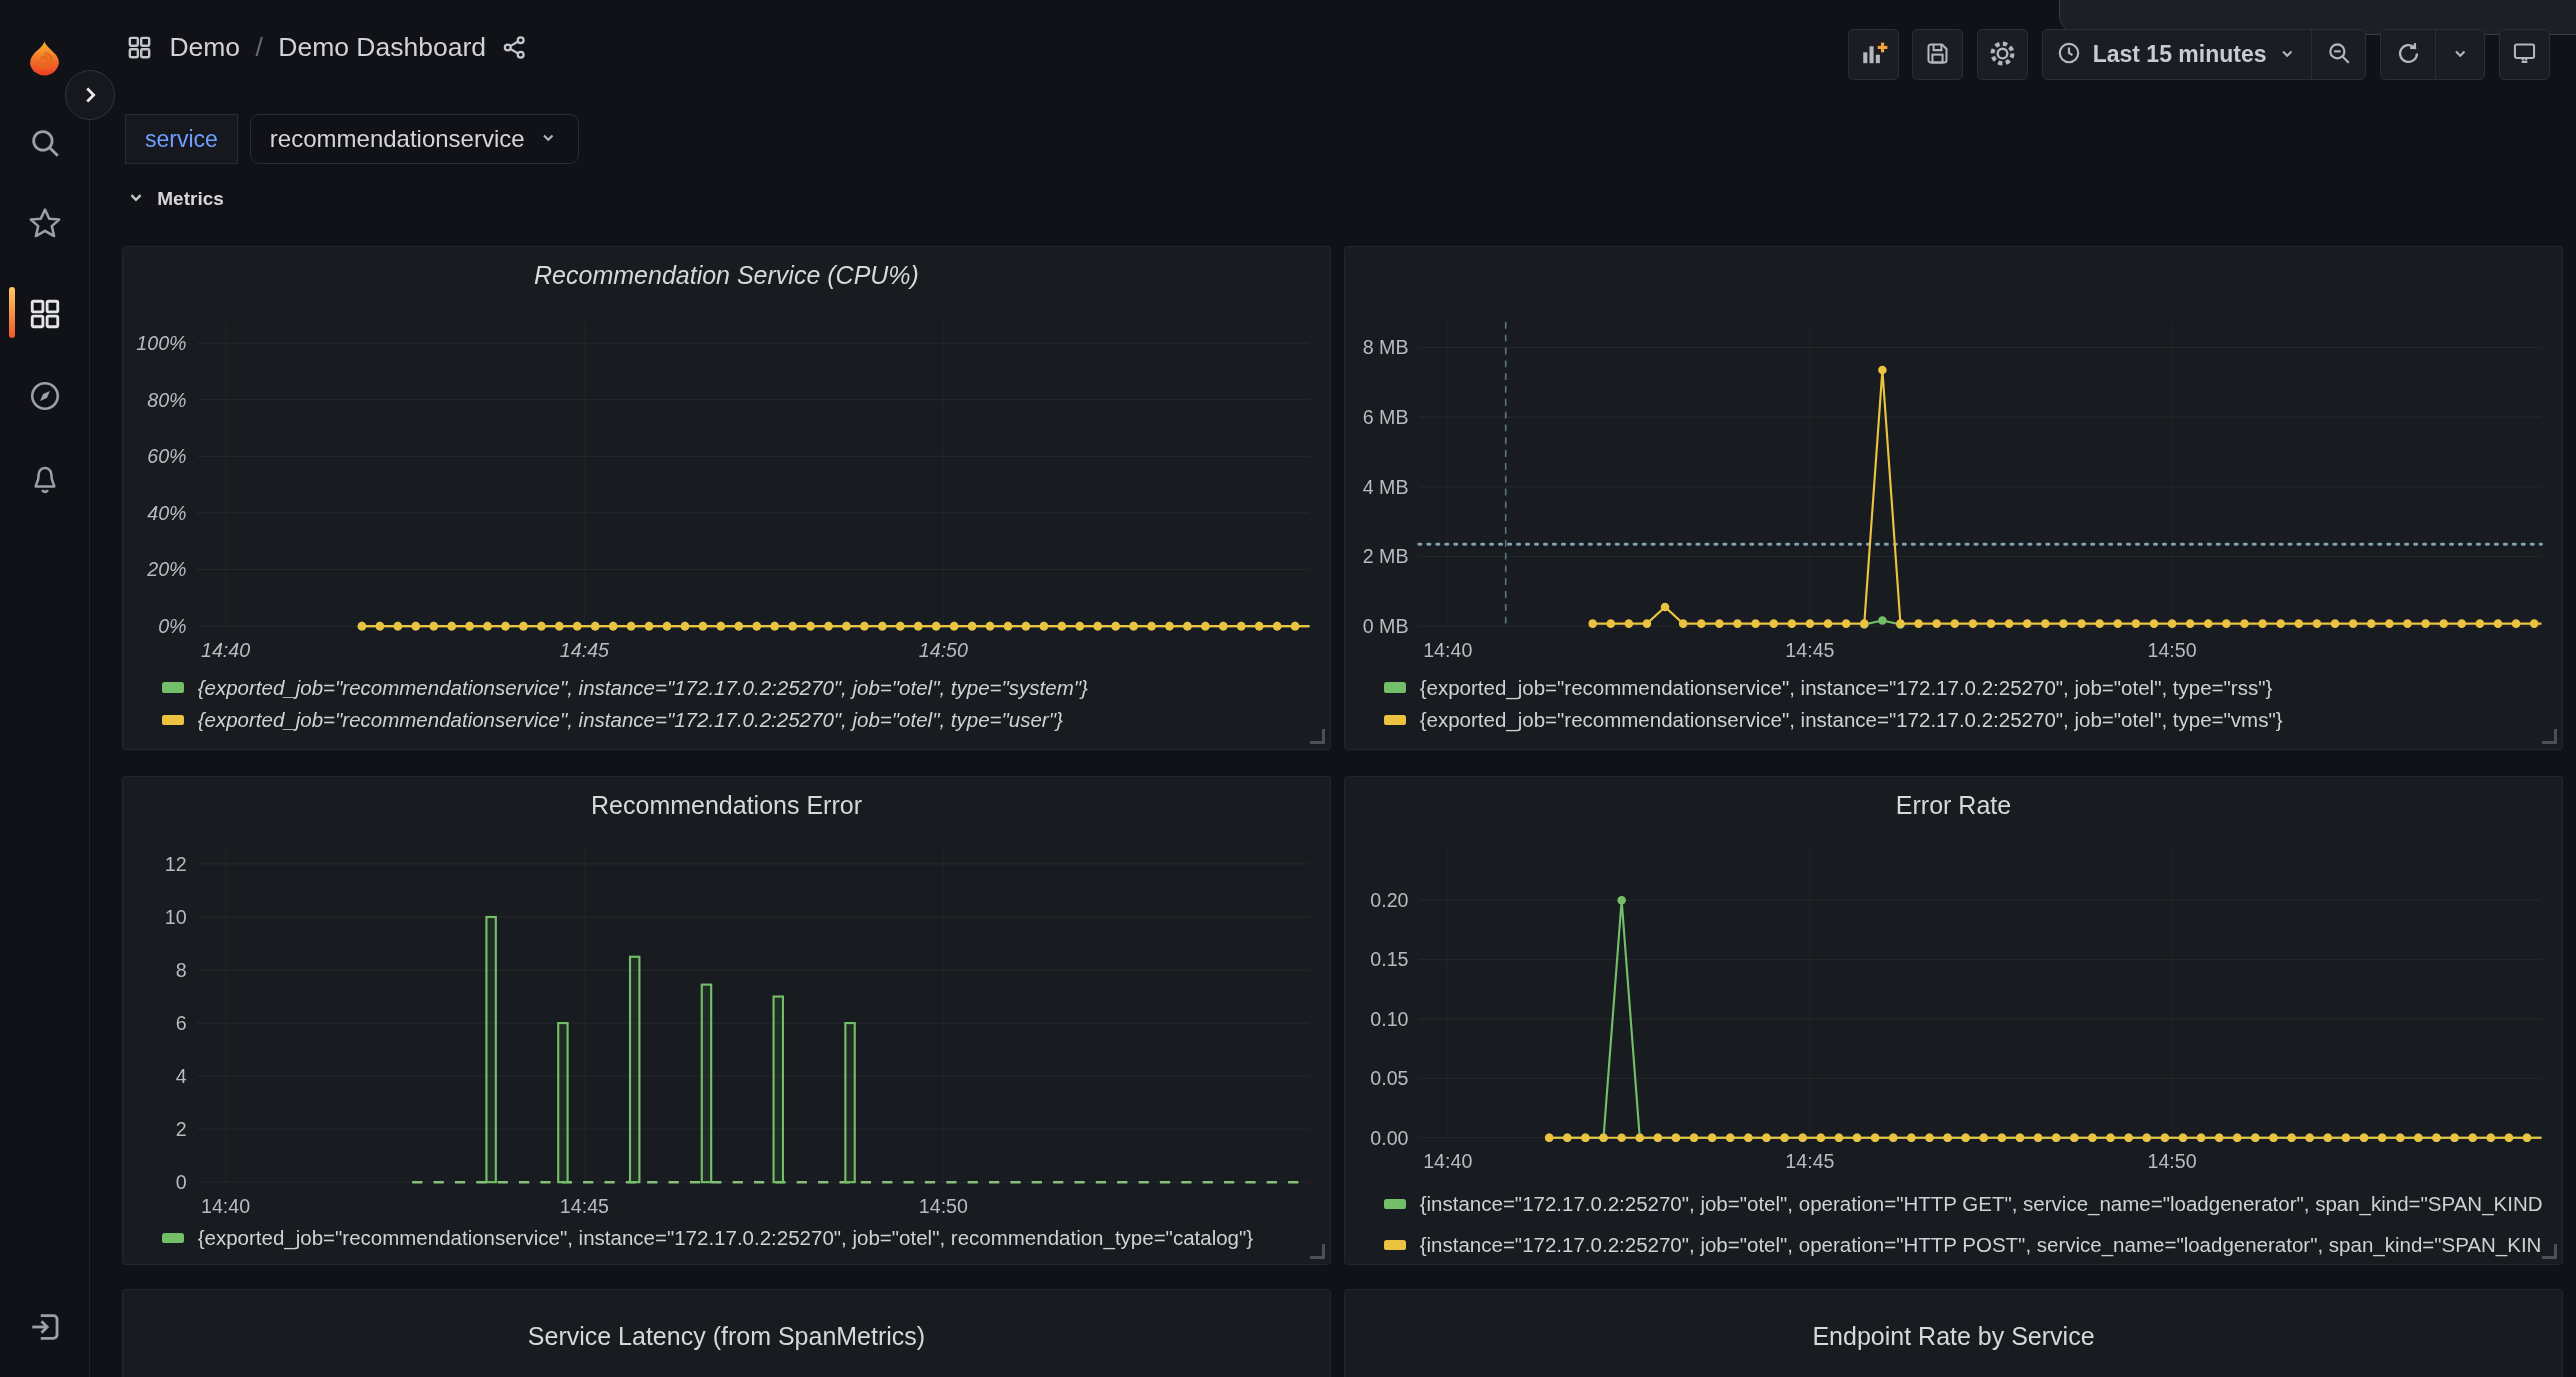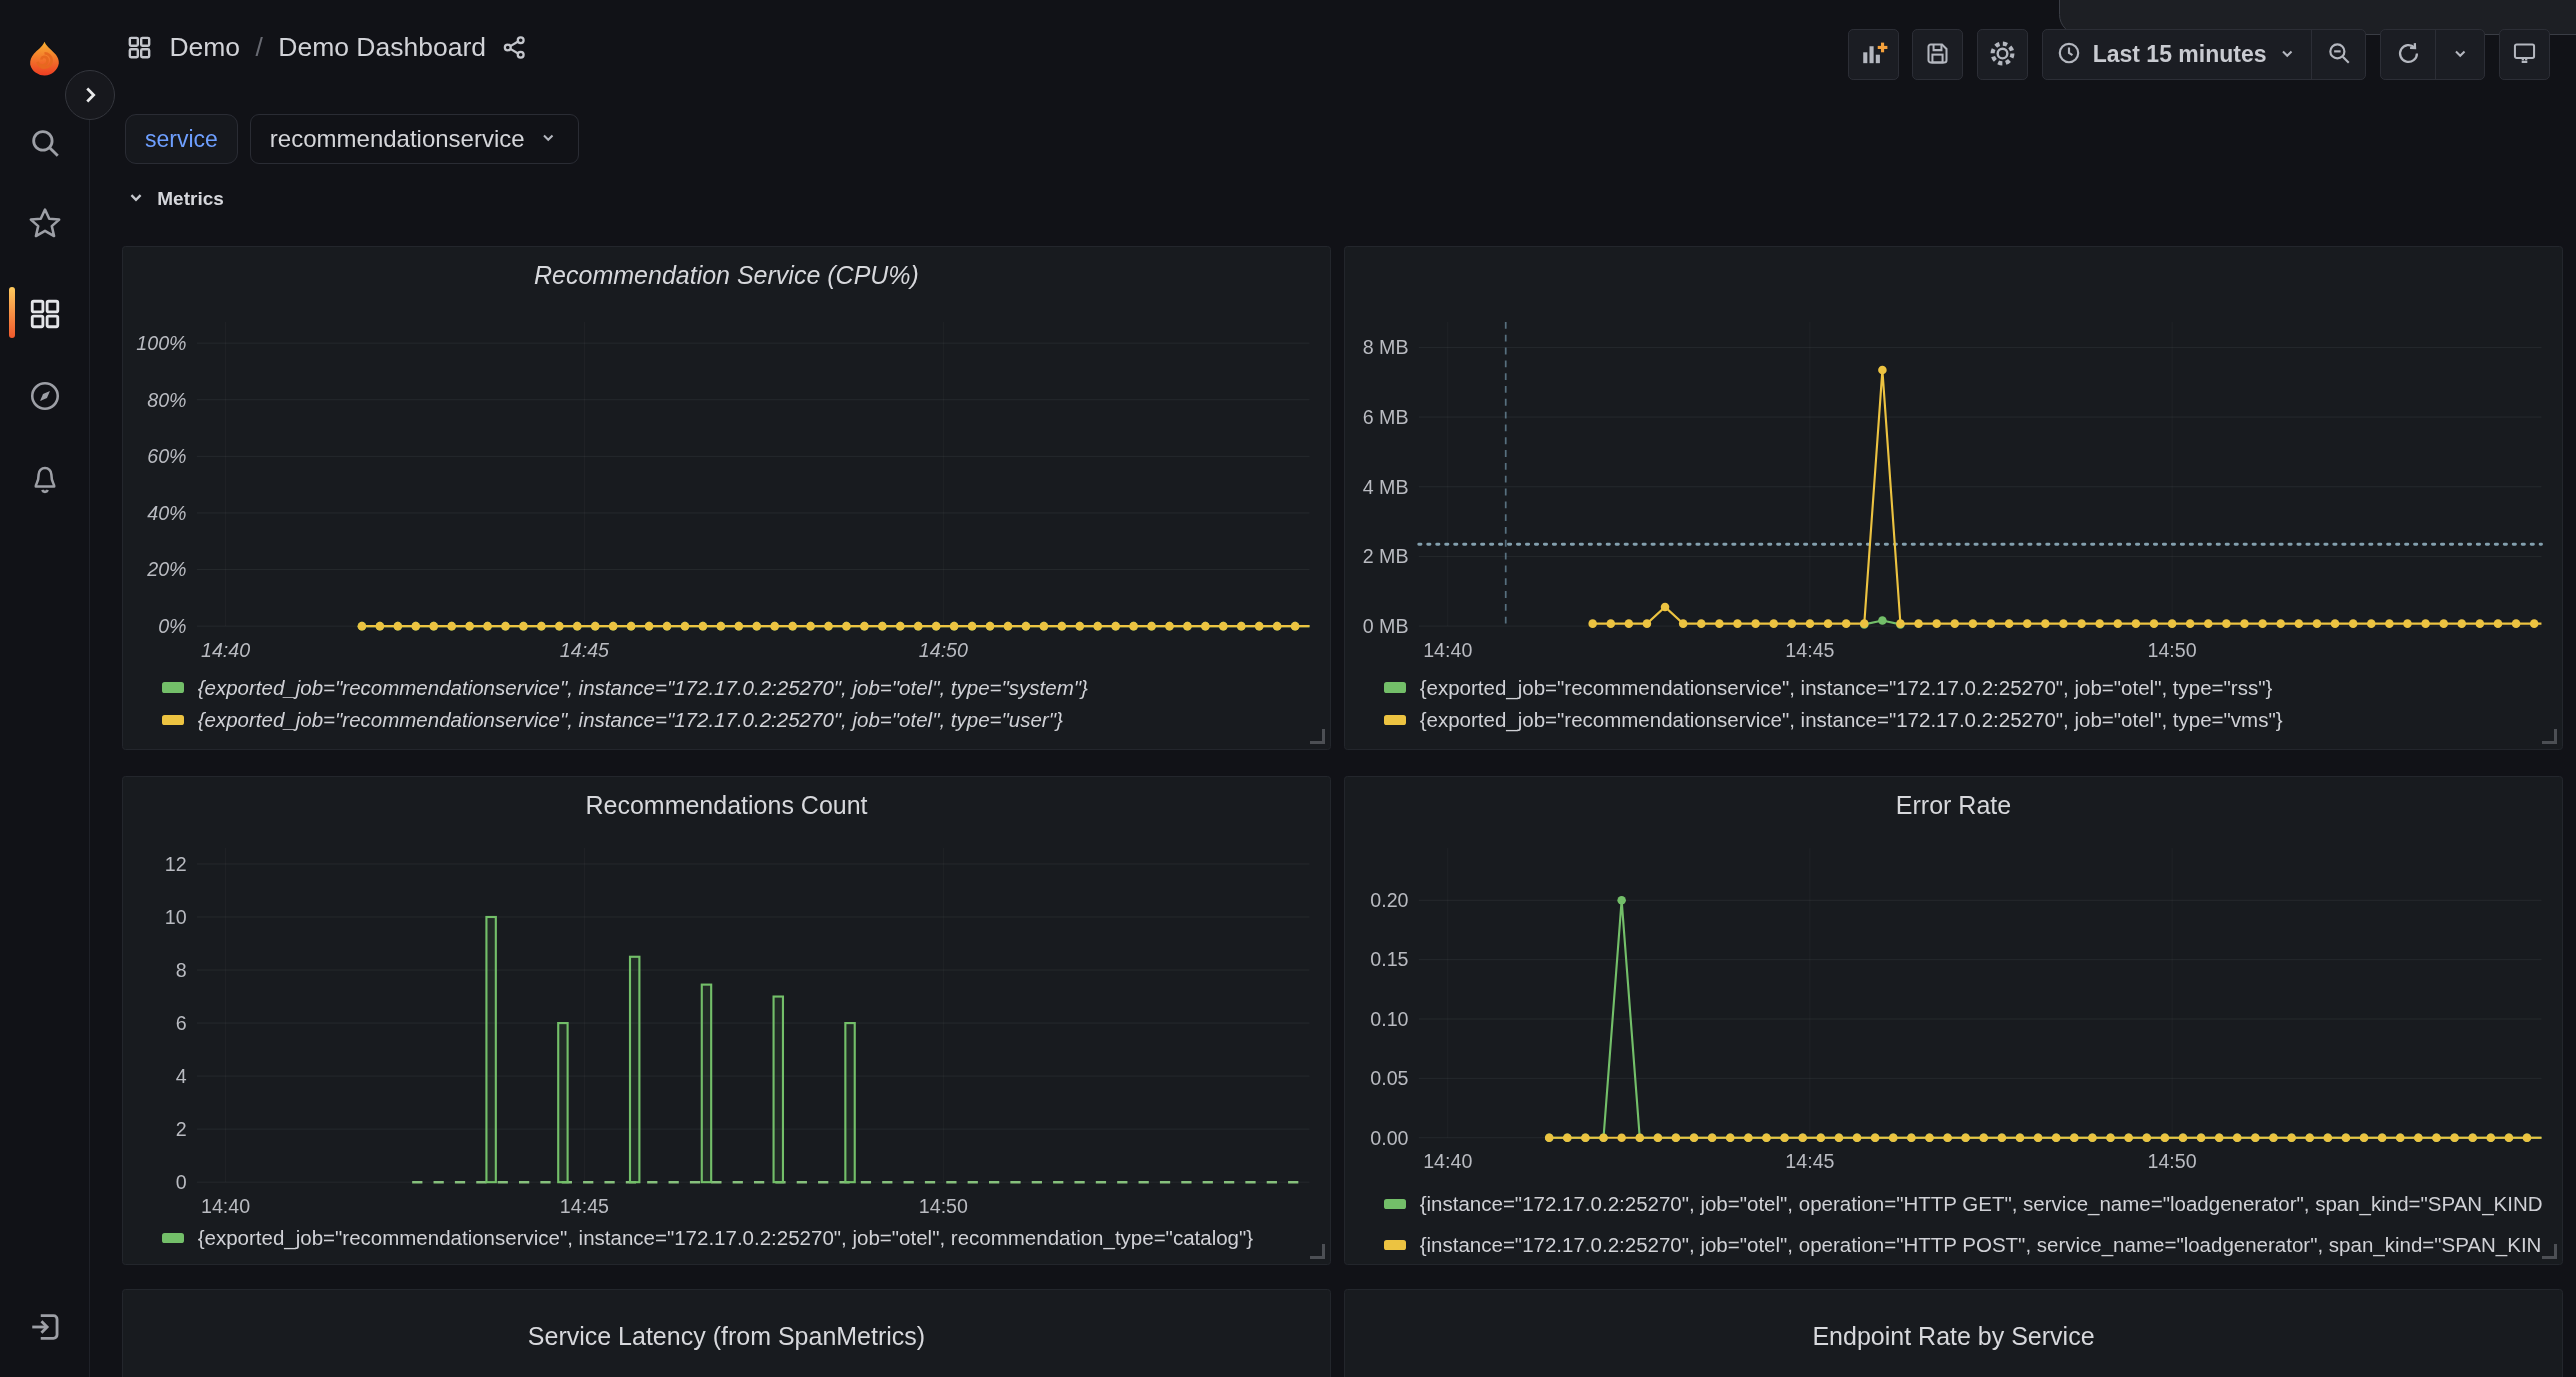--- a/index.html
+++ b/index.html
@@ -22,21 +22,21 @@
   .bc-icon{color:#c4c6cc;display:flex;align-items:center;}
   .toolbar{position:absolute;right:26px;top:29px;display:flex;align-items:center;gap:13.7px;}
   .tb-btn{height:51px;min-width:51px;background:#1b1d23;border:1.7px solid #2c2e36;border-radius:5.1px;display:flex;align-items:center;justify-content:center;color:#b4b7bf;cursor:pointer;box-sizing:border-box;}
   .tb-group{display:flex;align-items:stretch;height:51px;background:#1b1d23;border:1.7px solid #2c2e36;border-radius:5.1px;box-sizing:border-box;}
   .tb-seg{display:flex;align-items:center;justify-content:center;padding:0 13.7px;color:#b4b7bf;cursor:pointer;}
   .tb-seg + .tb-seg{border-left:1.7px solid #2c2e36;}
   .tp-label{font-size:23px;font-weight:700;color:#c9cbd1;margin:0 10.3px 0 10.3px;white-space:nowrap;}
   .float-pill{position:absolute;left:1970px;top:-10.3px;width:560px;height:43px;background:#1d1f24;border:1.7px solid #3a3d45;border-radius:0 0 20.5px 20.5px;}
   
   .var-row{position:absolute;left:125px;top:114px;display:flex;gap:12px;}
-  .var-label{height:50px;display:flex;align-items:center;padding:0 19px;background:#16181d;border:1.7px solid #2a2c34;border-radius:11px;color:#6e9fff;font-size:23px;box-sizing:border-box;}
+  .var-label{height:50px;display:flex;align-items:center;padding:0 19px;background:#16181d;border:1.7px solid #2a2c34;border-radius:0;color:#6e9fff;font-size:23px;box-sizing:border-box;}
   .var-value{height:50px;display:flex;align-items:center;gap:13.7px;padding:0 19px;background:#111217;border:1.7px solid #2a2c34;border-radius:9px;color:#d5d6da;font-size:24px;box-sizing:border-box;cursor:pointer;}
   .section-row{position:absolute;left:125px;top:186px;display:flex;align-items:center;gap:10.3px;cursor:pointer;}
   .section-title{font-size:19px;font-weight:700;color:#d5d6db;}
   .chev{color:#c6c8cd;}
   
   .panel{position:absolute;background:#181b1f;border:1.7px solid #23262c;border-radius:3.4px;box-sizing:border-box;}
   .p-title{position:absolute;left:0;right:0;top:13.7px;text-align:center;font-size:25px;font-weight:500;color:#d7d8dc;display:flex;justify-content:center;align-items:center;gap:8.5px;cursor:pointer;}
   .legend{position:absolute;left:39px;right:6.8px;display:flex;flex-direction:column;}
   .legend-row{display:flex;align-items:center;white-space:nowrap;overflow:hidden;font-size:20.5px;color:#d0d1d6;cursor:pointer;}
   .sw{width:22px;height:10.3px;border-radius:2.6px;margin-right:13.7px;flex:0 0 auto;}
@@ -471,21 +471,21 @@
     <div class="legend-row">
         <span class="sw sw-yellow"></span>
         <span>{exported_job="recommendationservice", instance="172.17.0.2:25270", job="otel", type="vms"}</span>
       </div>
   </div>
   <div class="resize-corner"></div>
 </div>
 
 <div class="panel" style="left:122px;top:776px;width:1209px;height:489px;">
   <div class="p-title">
-      <span>Recommendations Count</span>
+      <span>Recommendations Error</span>
     </div>
   <svg class="chart chart2" width="1181" height="385" viewBox="0 0 1382 450">
       <line x1="103.6" x2="103.6" y1="15" y2="406" stroke="rgba(201,209,217,0.05)"></line>
       <text x="103.6" y="442" text-anchor="middle" class="tick" font-size="24">14:40</text>
       <line x1="523.6" x2="523.6" y1="15" y2="406" stroke="rgba(201,209,217,0.05)"></line>
       <text x="523.6" y="442" text-anchor="middle" class="tick" font-size="24">14:45</text>
       <line x1="943.6" x2="943.6" y1="15" y2="406" stroke="rgba(201,209,217,0.05)"></line>
       <text x="943.6" y="442" text-anchor="middle" class="tick" font-size="24">14:50</text>
       <line x1="70" x2="1372" y1="406" y2="406" stroke="rgba(201,209,217,0.09)"></line>
       <text x="58" y="414" text-anchor="end" class="tick">0</text>

